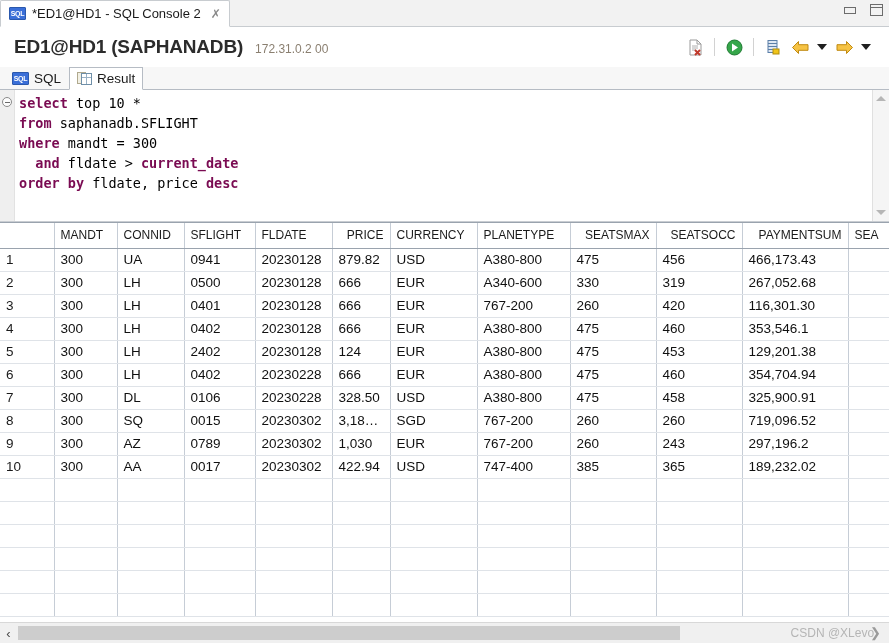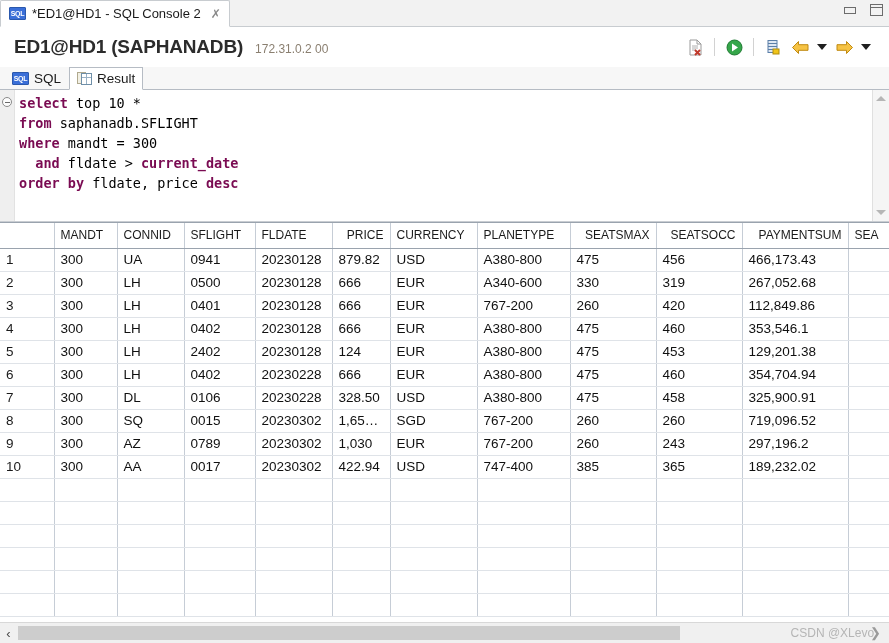--- a/index.html
+++ b/index.html
@@ -446,21 +446,21 @@
             <td class="rownum">3</td>
             <td>300</td>
             <td>LH</td>
             <td>0401</td>
             <td>20230128</td>
             <td class="num">666</td>
             <td>EUR</td>
             <td>767-200</td>
             <td class="num">260</td>
             <td class="num">420</td>
-            <td class="num">112,849.86</td>
+            <td class="num">116,301.30</td>
             <td></td>
           </tr>
           <tr>
             <td class="rownum">4</td>
             <td>300</td>
             <td>LH</td>
             <td>0402</td>
             <td>20230128</td>
             <td class="num">666</td>
             <td>EUR</td>
@@ -511,21 +511,21 @@
             <td class="num">458</td>
             <td class="num">325,900.91</td>
             <td></td>
           </tr>
           <tr>
             <td class="rownum">8</td>
             <td>300</td>
             <td>SQ</td>
             <td>0015</td>
             <td>20230302</td>
-            <td class="num">1,65…</td>
+            <td class="num">3,18…</td>
             <td>SGD</td>
             <td>767-200</td>
             <td class="num">260</td>
             <td class="num">260</td>
             <td class="num">719,096.52</td>
             <td></td>
           </tr>
           <tr>
             <td class="rownum">9</td>
             <td>300</td>

